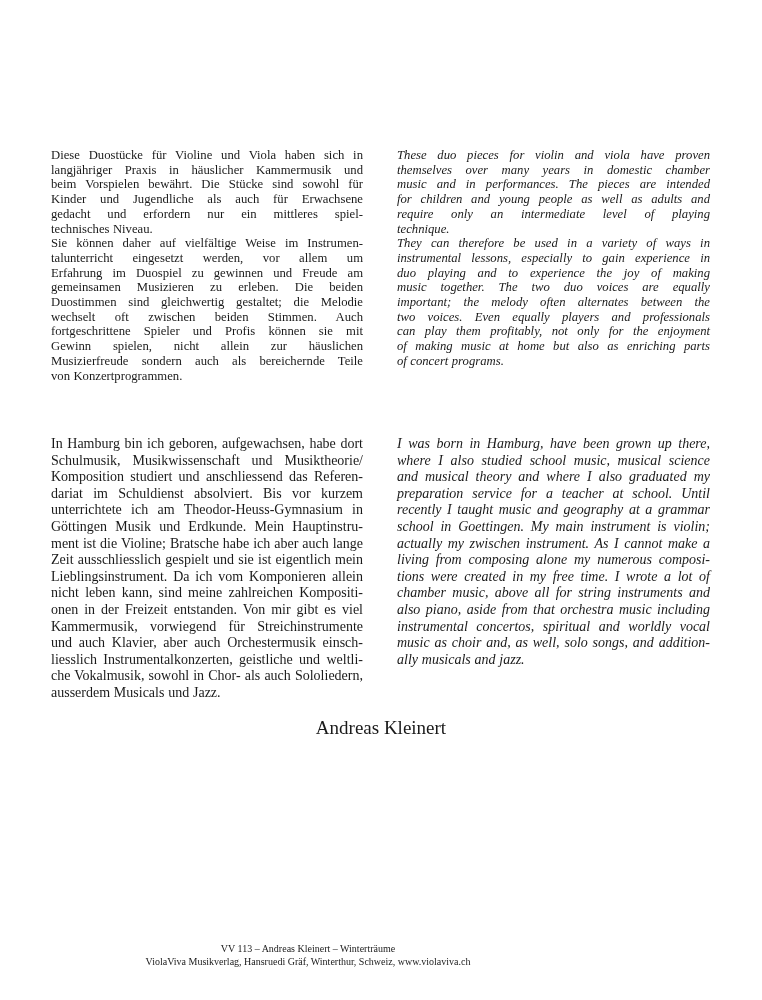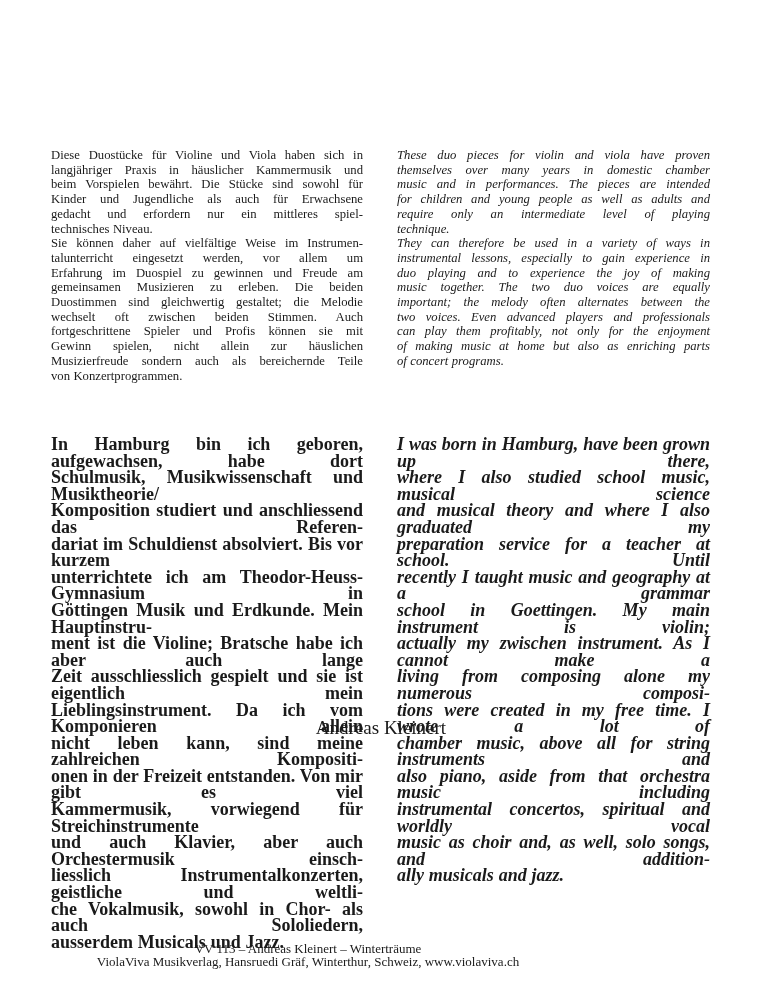--- a/index.html
+++ b/index.html
@@ -29,34 +29,34 @@
   .line {
     text-align: justify;
     text-align-last: justify;
     word-spacing: 0.02em;
   }
   .line.last {
     text-align-last: left;
     white-space: nowrap;
   }
   .row-intro .line { font-size: 12.7px; line-height: 14.7px; }
-  .row-bio   .line { font-size: 18px; line-height: 16.6px; font-weight: bold; }
+  .row-bio   .line { font-size: 14px; line-height: 16.6px; }
 
   .signature {
     position: absolute;
     top: 720px; left: 0; width: 762px;
     text-align: center;
     font-size: 19px; line-height: 16px;
   }
 
   .footer {
     position: absolute;
     top: 942px; left: 0; width: 616px;
     text-align: center;
-    font-size: 13px; line-height: 13px;
+    font-size: 10px; line-height: 13px;
   }
 </style>
 </head>
 <body>
 
 <div class="page">
 
   <div class="col left row-intro german">
       <div>
         <div class="line">Diese Duostücke für Violine und Viola haben sich in</div>
@@ -88,21 +88,21 @@
         <div class="line">for children and young people as well as adults and</div>
         <div class="line">require only an intermediate level of playing</div>
         <div class="line last">technique.</div>
       </div>
       <div>
         <div class="line">They can therefore be used in a variety of ways in</div>
         <div class="line">instrumental lessons, especially to gain experience in</div>
         <div class="line">duo playing and to experience the joy of making</div>
         <div class="line">music together. The two duo voices are equally</div>
         <div class="line">important; the melody often alternates between the</div>
-        <div class="line">two voices. Even advanced players and professionals</div>
+        <div class="line">two voices. Even equally players and professionals</div>
         <div class="line">can play them profitably, not only for the enjoyment</div>
         <div class="line">of making music at home but also as enriching parts</div>
         <div class="line last">of concert programs.</div>
       </div>
     </div>
 
   <div class="col left row-bio german">
       <div>
         <div class="line">In Hamburg bin ich geboren, aufgewachsen, habe dort</div>
         <div class="line">Schulmusik, Musikwissenschaft und Musiktheorie/</div>

